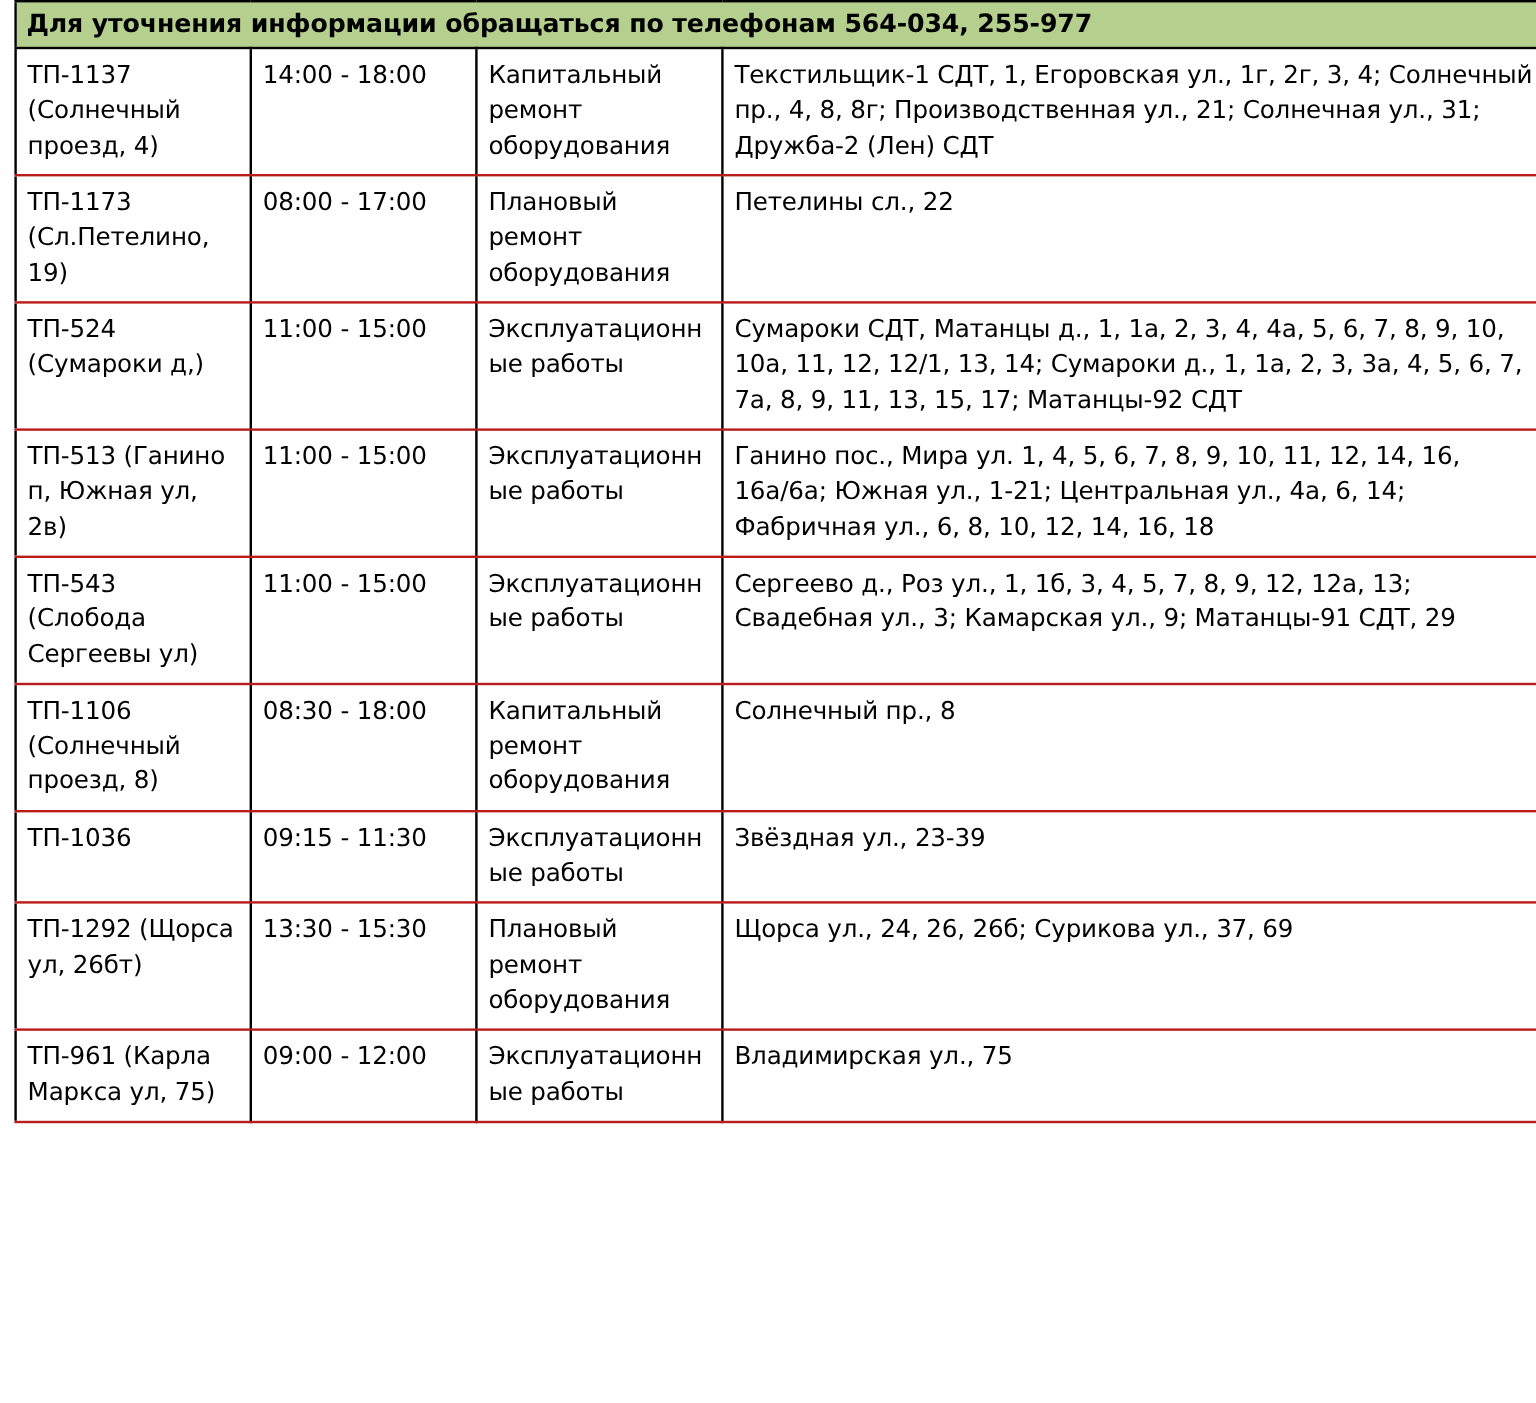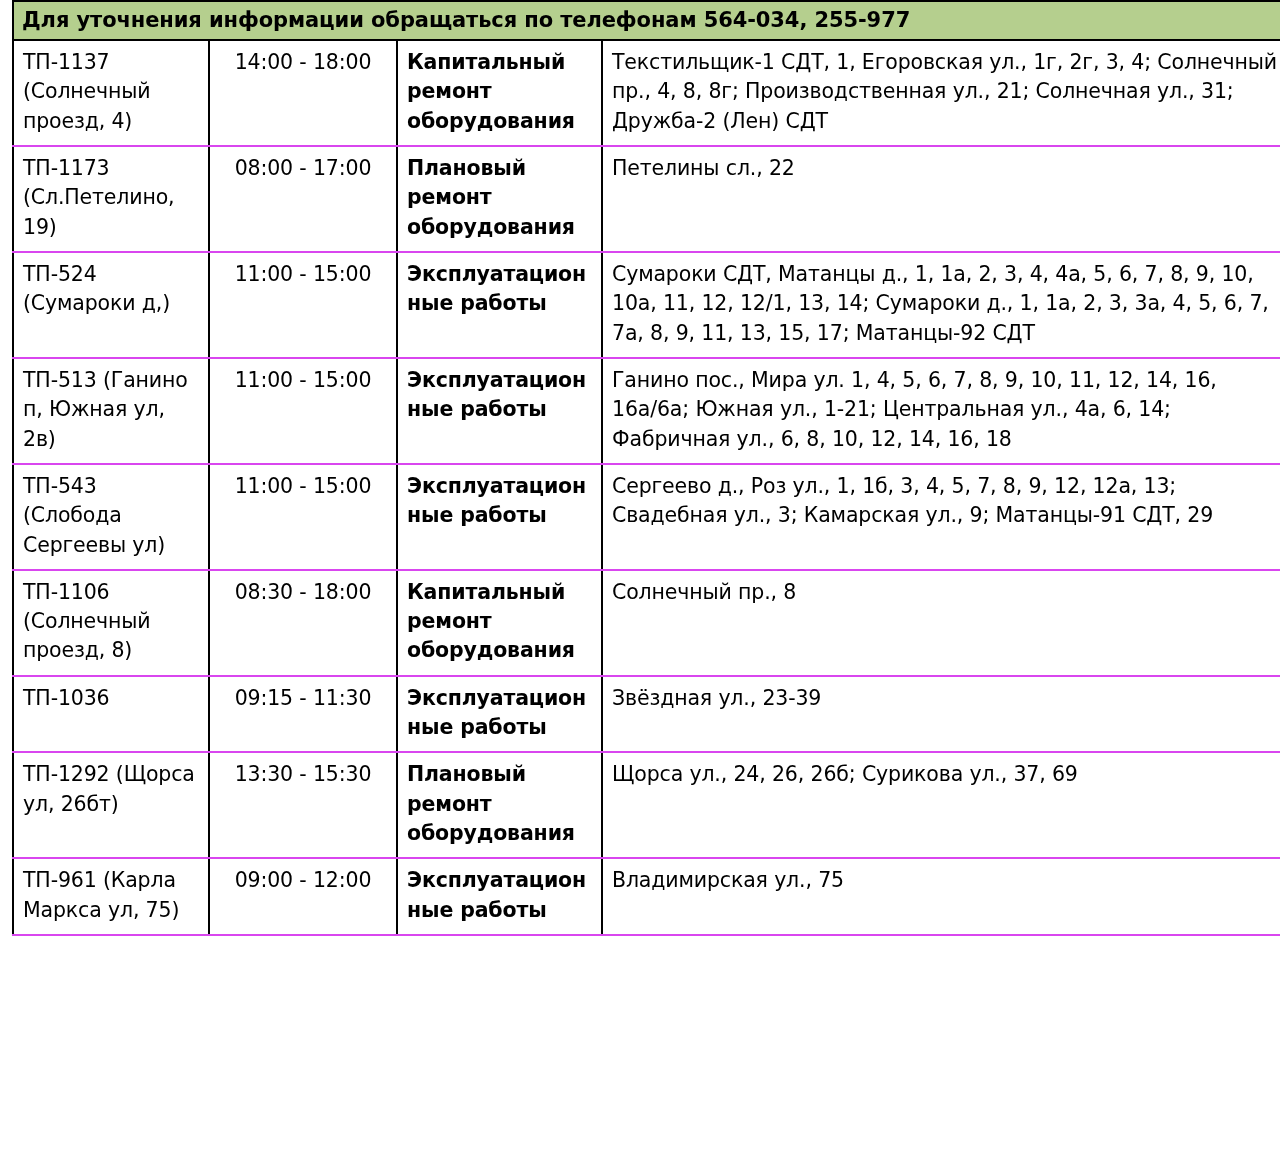--- a/index.html
+++ b/index.html
@@ -41,35 +41,35 @@
     padding: 6px 8px 7px 8px;
     font-size: 21px;
     font-weight: bold;
     line-height: 1.15;
     letter-spacing: -0.1px;
     white-space: nowrap;
     overflow: hidden;
   }
 
   tr.data-row > td {
-    border-bottom: 2px solid #d946ef;
+    border-bottom: 2px solid #b91c1c;
     border-right: 2px solid #000;
     vertical-align: top;
     padding: 7px 9px 9px 9px;
     font-size: 20.5px;
     line-height: 1.43;
     letter-spacing: -0.15px;
     word-wrap: break-word;
     overflow: hidden;
   }
   tr.data-row > td:last-child { border-right: none; }
 
   td.col-tp { font-size: 20.5px; }
-  td.col-time { font-size: 20.5px; white-space: nowrap; text-align: center; }
-  td.col-reason { font-size: 20.5px; font-weight: bold; }
+  td.col-time { font-size: 20.5px; white-space: nowrap; }
+  td.col-reason { font-size: 20.5px; }
   td.col-addr { font-size: 20.5px; padding-left: 10px; }
 </style>
 </head>
 <body>
 
 <div id="sheet">
   <table class="outage">
     <colgroup>
       <col class="c1">
         <col class="c2">

